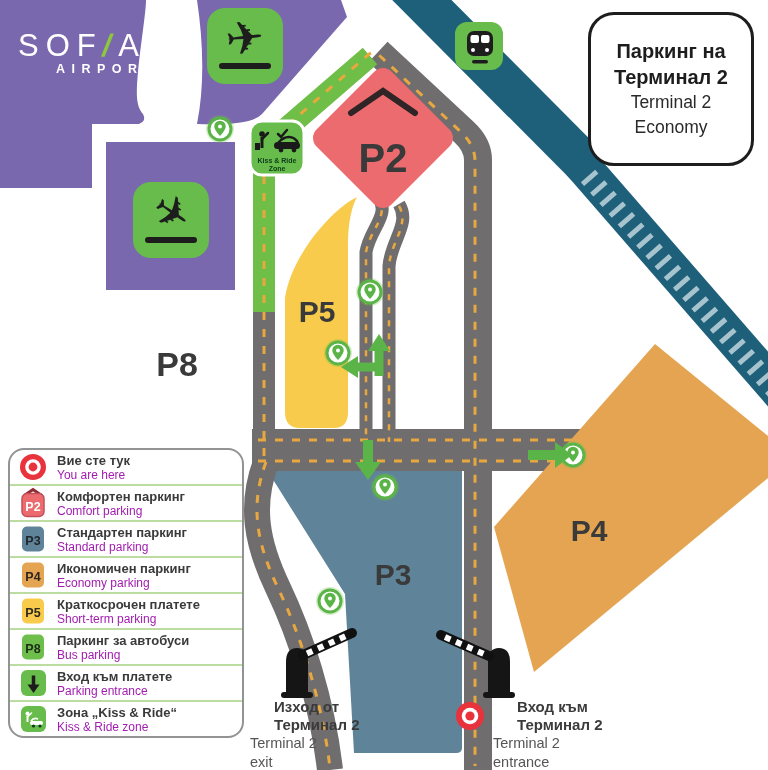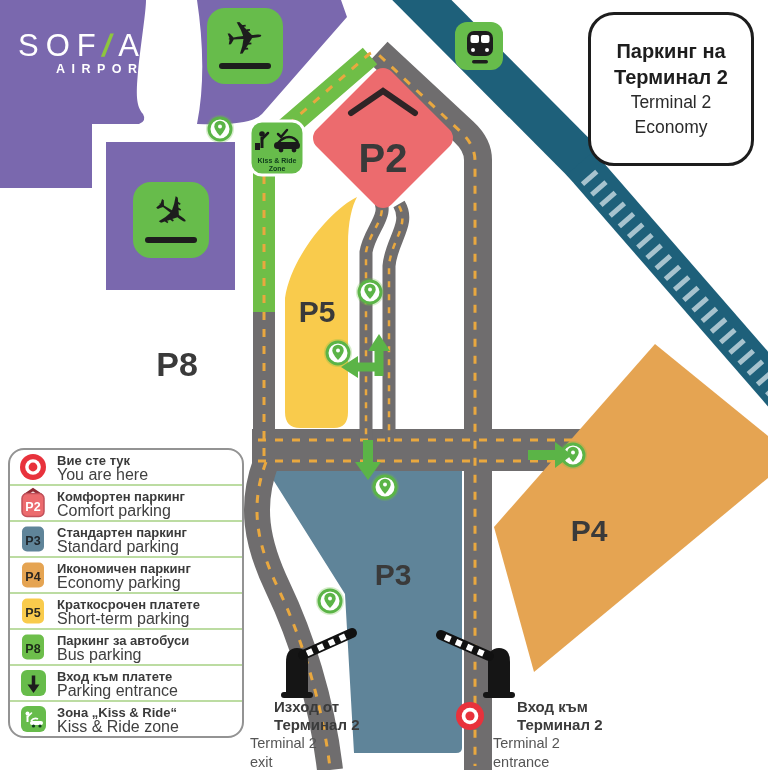--- a/index.html
+++ b/index.html
@@ -18,21 +18,21 @@
   .titlebox .b{font-weight:700;font-size:20px;line-height:26px;}
   .titlebox .r{font-size:17.5px;line-height:25px;color:#2a2a2a;}
   
   .legend{left:8px;top:440px;width:236px;background:#fff;border:2px solid #939393;
           border-radius:16px;box-sizing:border-box;overflow:hidden;margin-top:8px;}
   .lrow{display:flex;align-items:center;height:34px;padding:0 6px 0 8px;}
   .lrow + .lrow{border-top:2px solid #BCDCA2;}
   .licon{flex:0 0 30px;}
   .ltxt{margin-left:9px;min-width:0;}
   .lt{font-size:13px;line-height:15px;font-weight:700;color:#3A3A3A;white-space:nowrap;}
-  .ls{font-size:16px;line-height:14px;color:#404040;white-space:nowrap;}
+  .ls{font-size:12px;line-height:14px;color:#a21caf;white-space:nowrap;}
   
   .roadlabel .b{font-size:15px;line-height:18px;font-weight:700;color:#3b3b3b;margin-left:24px;}
   .roadlabel .r{font-size:14.5px;line-height:19px;color:#555;}
   .exitlabel{left:250px;top:698px;}
   .entrlabel{left:493px;top:698px;}
   
   text.zone{font-family:"Liberation Sans",sans-serif;font-weight:700;fill:#3a3a3a;}
   text.signtxt{font-family:"Liberation Sans",sans-serif;font-weight:700;fill:#0E3B1C;}
 </style>
 </head>

